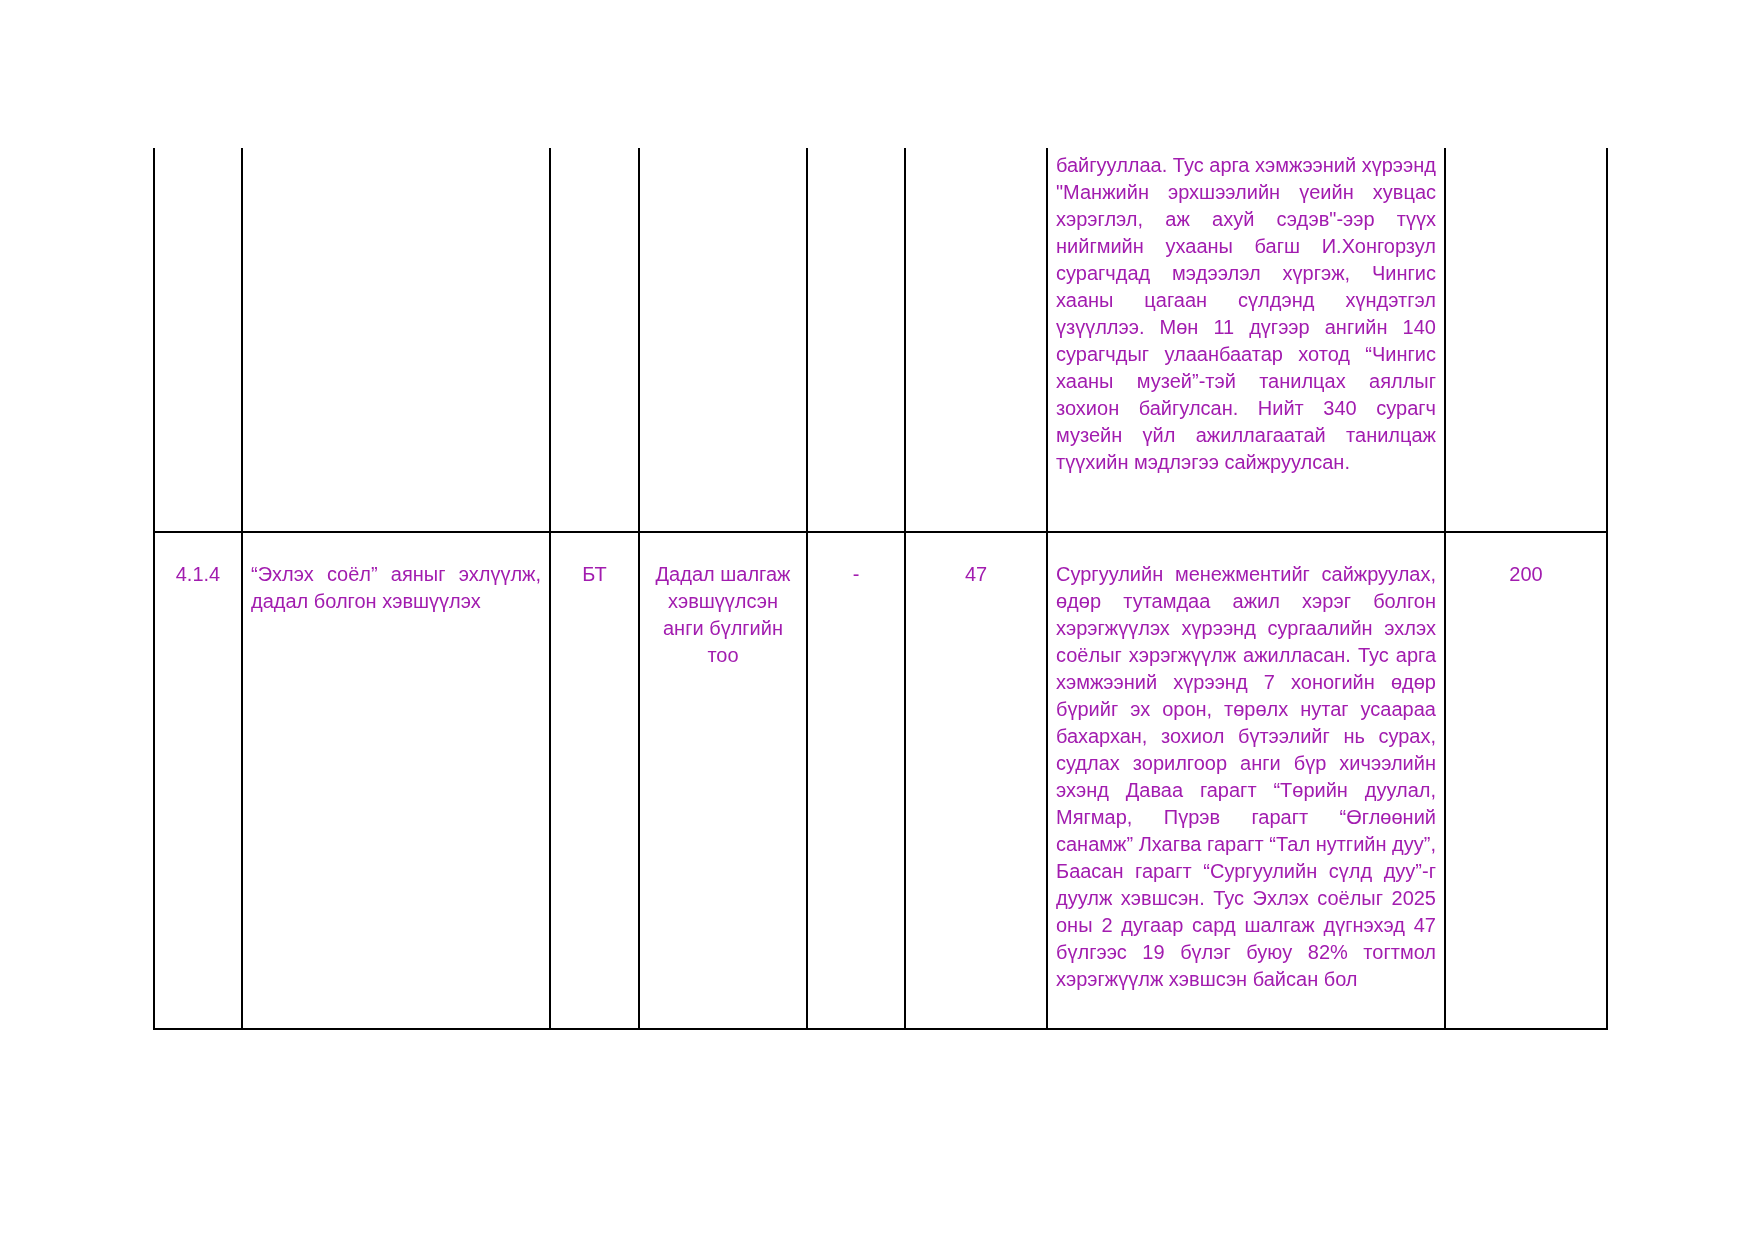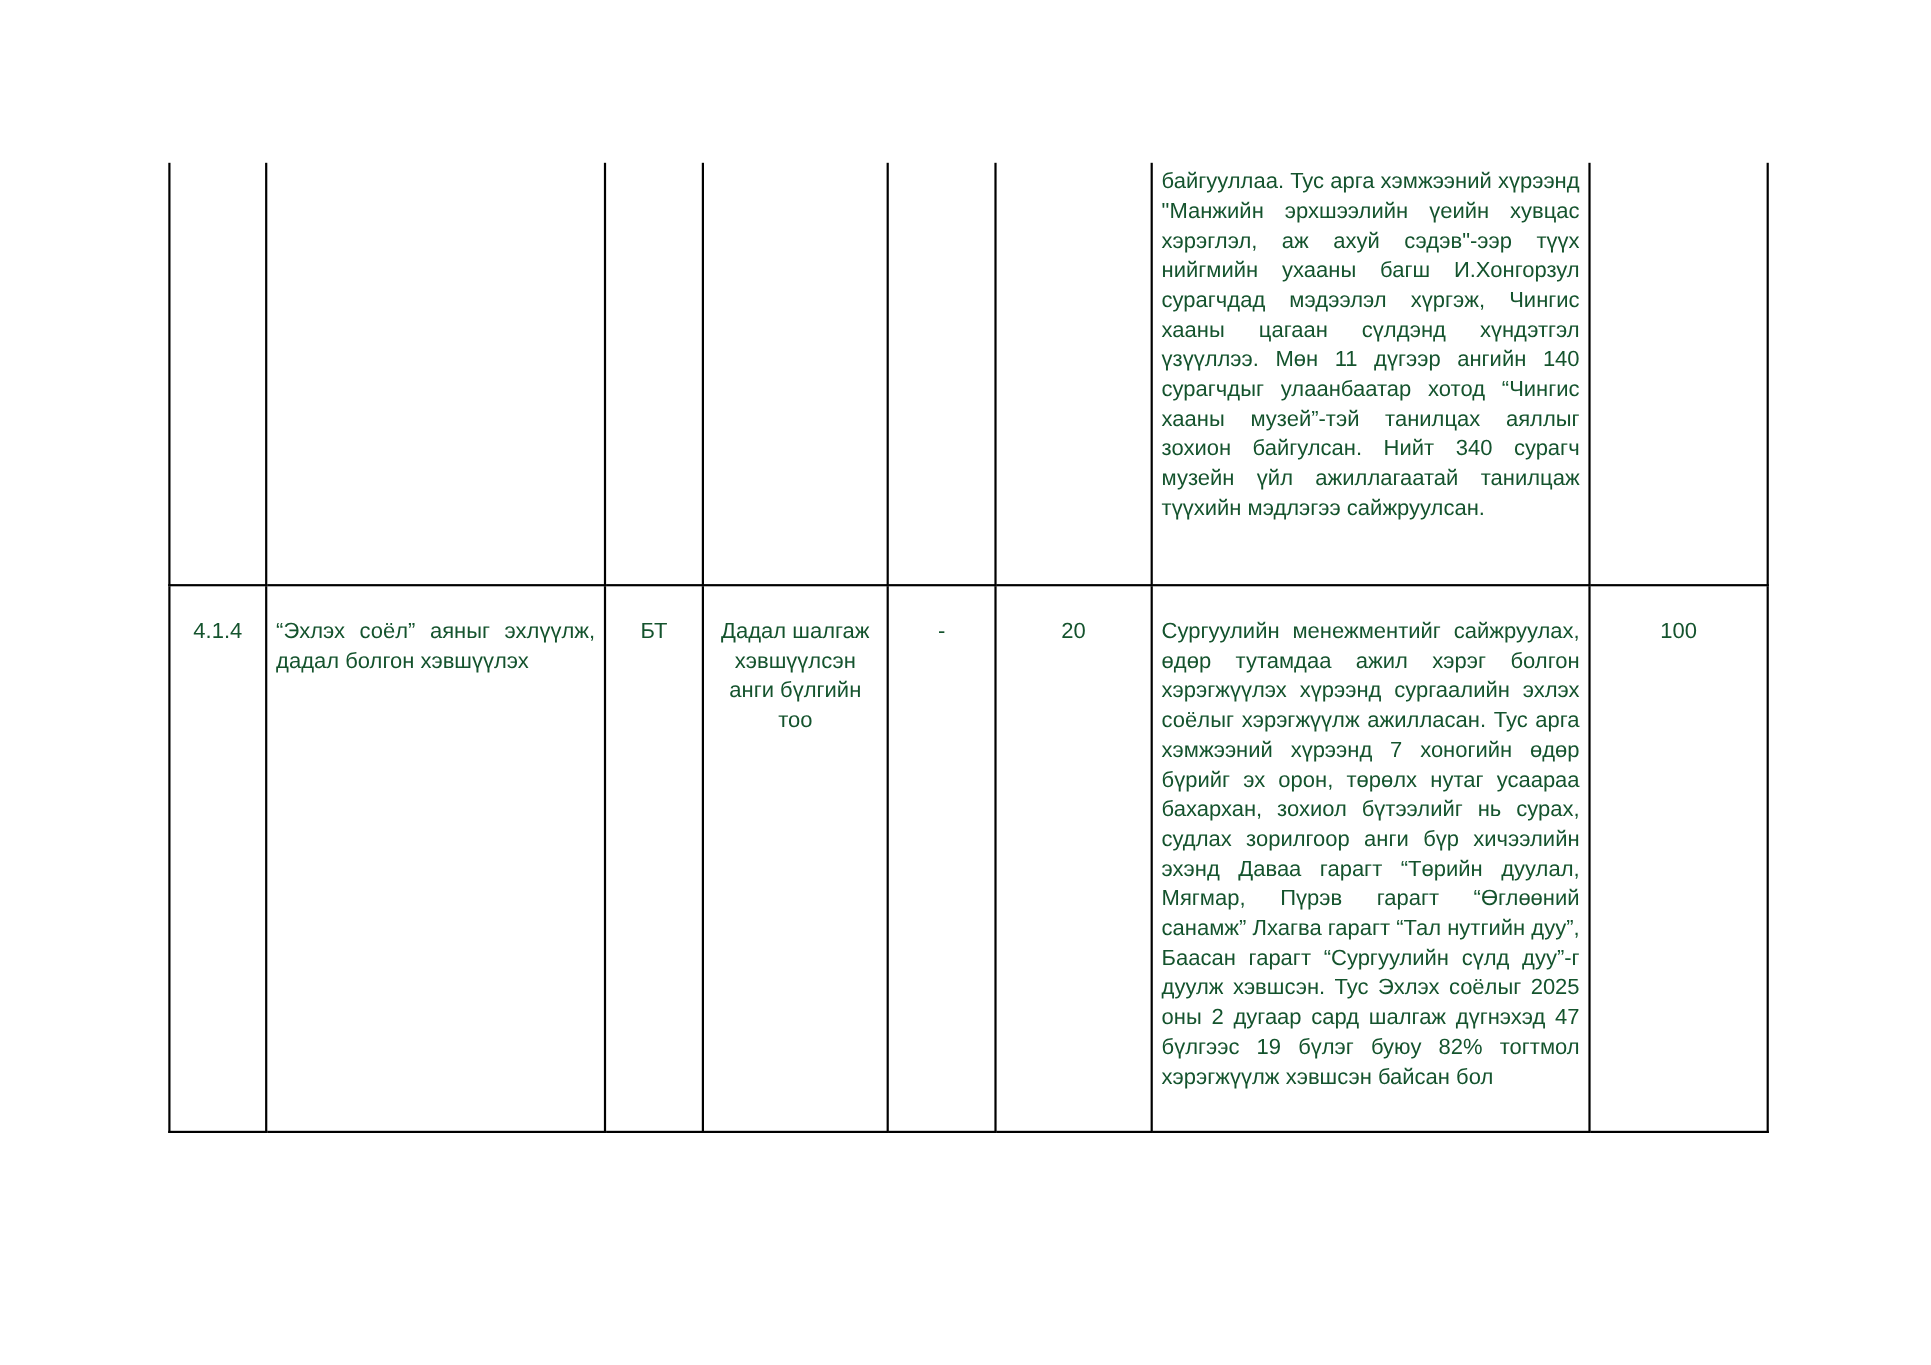--- a/index.html
+++ b/index.html
@@ -7,21 +7,21 @@
     padding: 0;
     background: #ffffff;
   }
   .page {
     position: relative;
     width: 1755px;
     height: 1241px;
     background: #ffffff;
     overflow: hidden;
     font-family: "Liberation Sans", "DejaVu Sans", sans-serif;
-    color: #14532d;
+    color: #a21caf;
   }
   table.doc {
     position: absolute;
     left: 153px;
     top: 148px;
     width: 1453px;
     border-collapse: collapse;
     table-layout: fixed;
   }
   table.doc td {
@@ -83,19 +83,19 @@
         <td></td>
         <td class="desc just">байгууллаа. Тус арга хэмжээний хүрээнд "Манжийн эрхшээлийн үеийн хувцас хэрэглэл, аж ахуй сэдэв"-ээр түүх нийгмийн ухааны багш И.Хонгорзул сурагчдад мэдээлэл хүргэж, Чингис хааны цагаан сүлдэнд хүндэтгэл үзүүллээ. Мөн 11 дүгээр ангийн 140 сурагчдыг улаанбаатар хотод “Чингис хааны музей”-тэй танилцах аяллыг зохион байгулсан. Нийт 340 сурагч музейн үйл ажиллагаатай танилцаж түүхийн мэдлэгээ сайжруулсан.</td>
         <td></td>
       </tr>
       <tr class="row-main">
         <td class="center">4.1.4</td>
         <td class="just">“Эхлэх соёл” аяныг эхлүүлж, дадал болгон хэвшүүлэх</td>
         <td class="center">БТ</td>
         <td class="center">Дадал шалгаж хэвшүүлсэн анги бүлгийн тоо</td>
         <td class="center">-</td>
-        <td class="center">20</td>
+        <td class="center">47</td>
         <td class="just">Сургуулийн менежментийг сайжруулах, өдөр тутамдаа ажил хэрэг болгон хэрэгжүүлэх хүрээнд сургаалийн эхлэх соёлыг хэрэгжүүлж ажилласан. Тус арга хэмжээний хүрээнд 7 хоногийн өдөр бүрийг эх орон, төрөлх нутаг усаараа бахархан, зохиол бүтээлийг нь сурах, судлах зорилгоор анги бүр хичээлийн эхэнд Даваа гарагт “Төрийн дуулал, Мягмар, Пүрэв гарагт “Өглөөний санамж” Лхагва гарагт “Тал нутгийн дуу”, Баасан гарагт “Сургуулийн сүлд дуу”-г дуулж хэвшсэн. Тус Эхлэх соёлыг 2025 оны 2 дугаар сард шалгаж дүгнэхэд 47 бүлгээс 19 бүлэг буюу 82% тогтмол хэрэгжүүлж хэвшсэн байсан бол</td>
-        <td class="center">100</td>
+        <td class="center">200</td>
       </tr>
     </tbody>
   </table>
 </div>
 
 </body></html>

